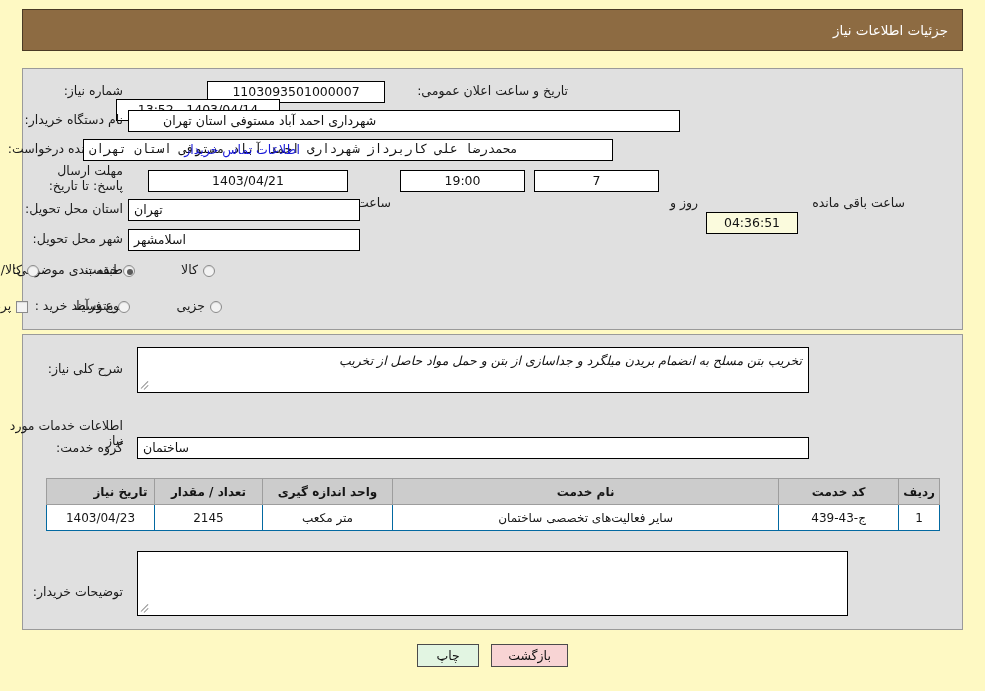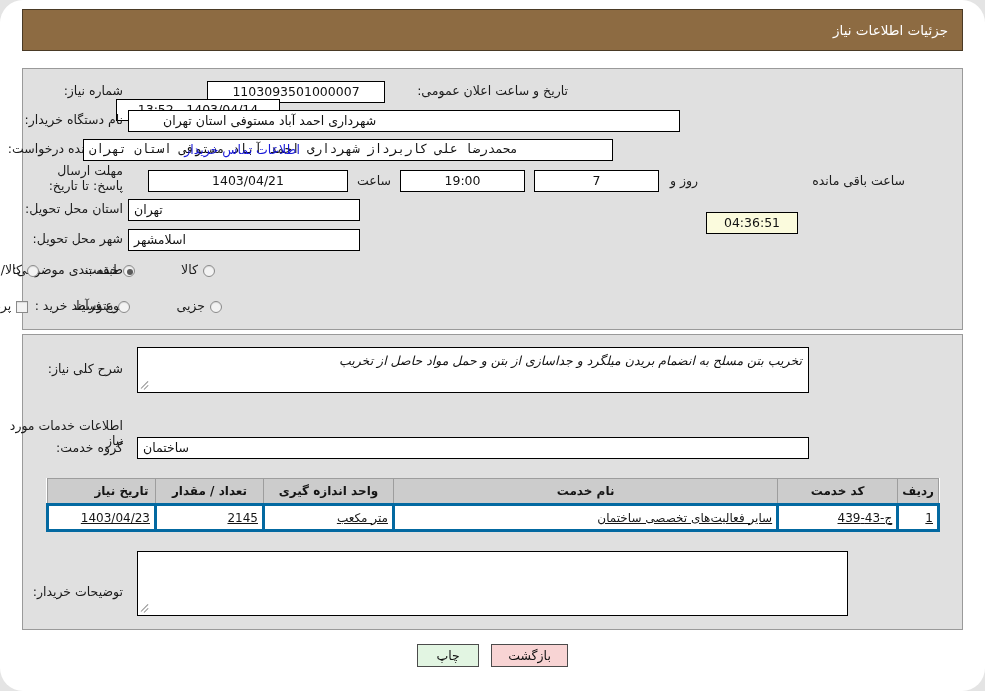--- a/index.html
+++ b/index.html
@@ -7,23 +7,22 @@
   html, body {
     margin: 0; padding: 0;
     width: 985px; height: 691px;
     background: #e4e4e4;
     font-family: "DejaVu Sans", "Liberation Sans", sans-serif;
     overflow: hidden;
   }
   #root {
     position: relative;
     width: 985px; height: 691px;
-    background: #ffffff;
+    background: #fef9c3;
     direction: rtl;
-    border-radius: 23px;
   }
 
   
   .watermark {
     position: absolute;
     left: 0; top: 195px;
     width: 985px; height: 175px;
     pointer-events: none;
     z-index: 0;
     overflow: hidden;
@@ -111,21 +110,21 @@
   .fld.yellow { background: #fbfbdd; margin-top: 42px; }
 
   .link {
     color: #1919d8;
     font-size: 12.5px;
     text-decoration: none;
     cursor: pointer;
     white-space: nowrap;
   }
 
-  .plaintext { font-size: 12.5px; color: #1b1b1b; white-space: nowrap; }
+  .plaintext { font-size: 12.5px; color: #1b1b1b; white-space: nowrap; margin-top: 22px; }
 
   
   .radio {
     width: 12px; height: 12px;
     border-radius: 50%;
     border: 1px solid #8a8a8a;
     background: #f3f3f3;
     display: inline-block;
     position: relative;
     vertical-align: middle;
@@ -208,25 +207,25 @@
     background: #cccccc;
     border: 1px solid #9d9d9d;
     height: 26px;
     font-weight: bold;
     font-size: 12px;
     text-align: center;
     padding: 2px 4px;
   }
   table.grid td {
     background: #ffffff;
-    border: 3px solid #0369a1;
+    border: 1px solid #0369a1;
     height: 26px;
+    text-align: center;
     padding: 2px 4px;
     font-size: 12px;
-    text-decoration: underline;
   }
 
   
   .btnbar {
     position: absolute;
     left: 0; top: 644px;
     width: 985px;
     display: flex;
     justify-content: center;
     align-items: center;

